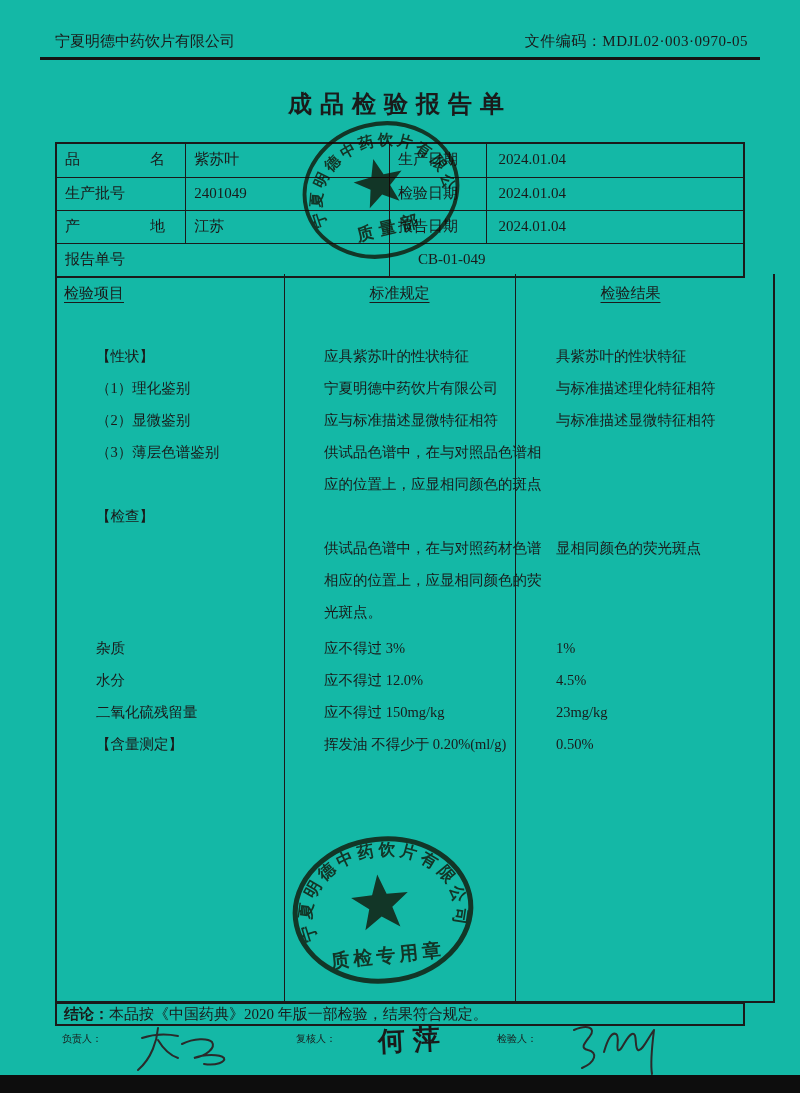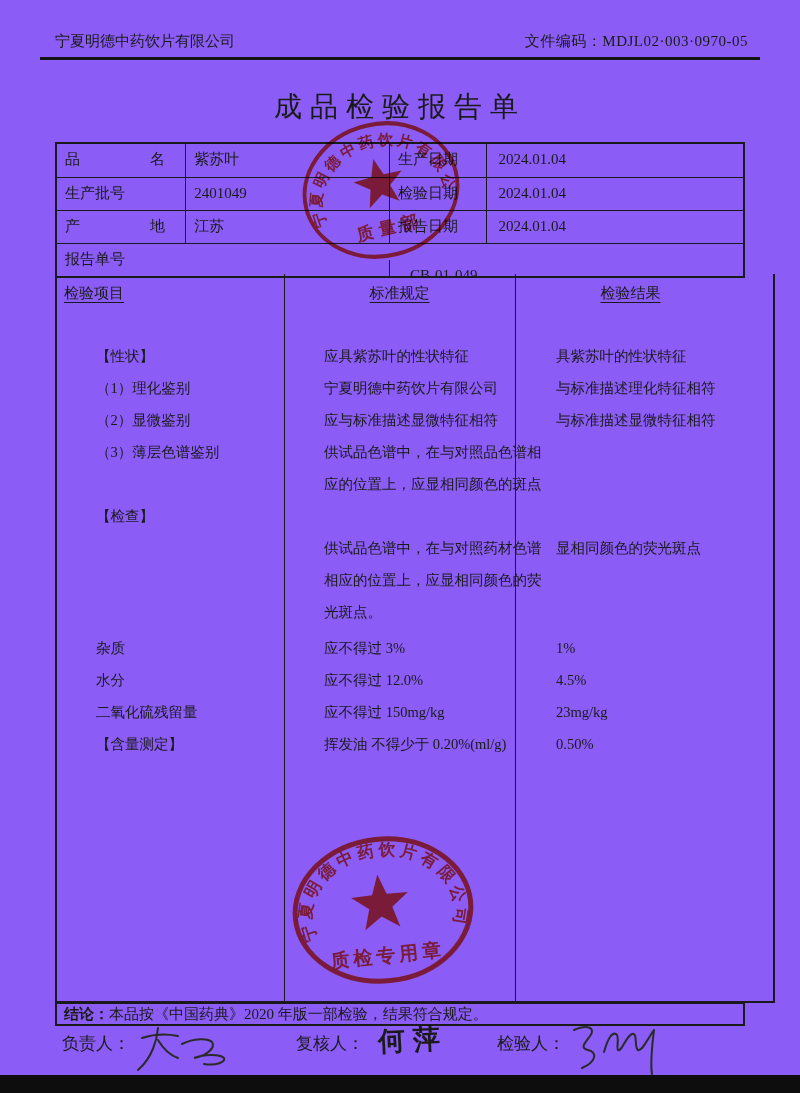--- a/index.html
+++ b/index.html
@@ -1,39 +1,39 @@
 <!DOCTYPE html>
 <html><head>
 <meta charset="utf-8">
 <style>
   html,body{margin:0;padding:0;background:#888;}
   .page{
-    position:relative;width:800px;height:1093px;background:#8b5cf6;
+    position:relative;width:800px;height:1093px;background:#14b8a6;
     font-family:"Liberation Serif","DejaVu Serif",serif;
     color:#1a1a1a;font-size:15px;overflow:hidden;margin:0 auto;
   }
   .abs{position:absolute;}
   
   .hdr-left{left:55px;top:32px;}
   .hdr-right{right:52px;top:32px;letter-spacing:.5px;}
   .hdr-rule{left:40px;top:57px;width:720px;height:3px;background:#141414;}
   
-  .title{left:0;top:88px;width:800px;text-align:center;font-size:28px;font-weight:normal;letter-spacing:8px;}
+  .title{left:0;top:88px;width:800px;text-align:center;font-size:24px;font-weight:bold;letter-spacing:8px;}
   
   .info{left:55px;top:142px;width:690px;border:2px solid #1a1a1a;box-sizing:border-box;}
   .info-row{display:flex;height:33px;line-height:31px;border-top:1px solid #1a1a1a;box-sizing:border-box;}
   .info-row:first-child{border-top:none;}
   .ic{box-sizing:border-box;padding-left:8px;border-left:1px solid #1a1a1a;overflow:hidden;white-space:nowrap;}
   .ic:first-child{border-left:none;}
   .ic.l1{width:129px;}
   .ic.v1{width:205px;}
   .ic.l2{width:97px;}
   .ic.v2{width:259px;padding-left:12px;}
   .ic.lwide{width:334px;}
-  .ic.vwide{width:356px;padding-left:20px;margin-top:16px;}
+  .ic.vwide{width:356px;padding-left:28px;}
   .spread{display:inline-block;width:100px;text-align:justify;text-align-last:justify;}
   
   .main{left:55px;top:274px;width:720px;height:729px;border:2px solid #1a1a1a;border-top:none;box-sizing:border-box;}
   .vline{position:absolute;top:0;bottom:0;width:1px;background:#1a1a1a;}
   .vline.v1{left:227px;}
   .vline.v2{left:458px;}
   .mhead{position:absolute;top:10px;left:0;width:100%;display:flex;}
   .mh{text-decoration:underline;text-underline-offset:4px;}
   .mh.c1{width:227px;padding-left:7px;box-sizing:border-box;text-align:left;}
   .mh.c2{width:231px;text-align:center;}
@@ -43,21 +43,21 @@
   .mc{box-sizing:border-box;line-height:32px;}
   .mc.c1{width:227px;padding-left:7px;}
   .mc.c2{width:231px;padding-left:8px;padding-right:1px;}
   .mc.c3{width:232px;padding-left:9px;}
   .h32{min-height:32px;} .h64{min-height:64px;} .h100{min-height:100px;}
   
   .conc{left:55px;top:1003px;width:690px;height:23px;border:2px solid #1a1a1a;border-top:1px solid #1a1a1a;
         box-sizing:border-box;line-height:20px;padding-left:7px;}
   .conc b{font-weight:bold;}
   
-  .sig-label{top:1032px;font-size:17px;}
+  .sig-label{top:1032px;font-size:10px;}
   .sig-svg path{stroke:#2a2a2a;stroke-width:2;fill:none;stroke-linecap:round;}
   .reviewer-name{font-size:27px;font-weight:bold;transform:rotate(-3deg);letter-spacing:8px;}
   
   .stamp{mix-blend-mode:multiply;opacity:.92;}
   
   .botbar{left:0;top:1075px;width:800px;height:18px;background:#0d0d0d;}
 </style>
 </head>
 <body>
 

